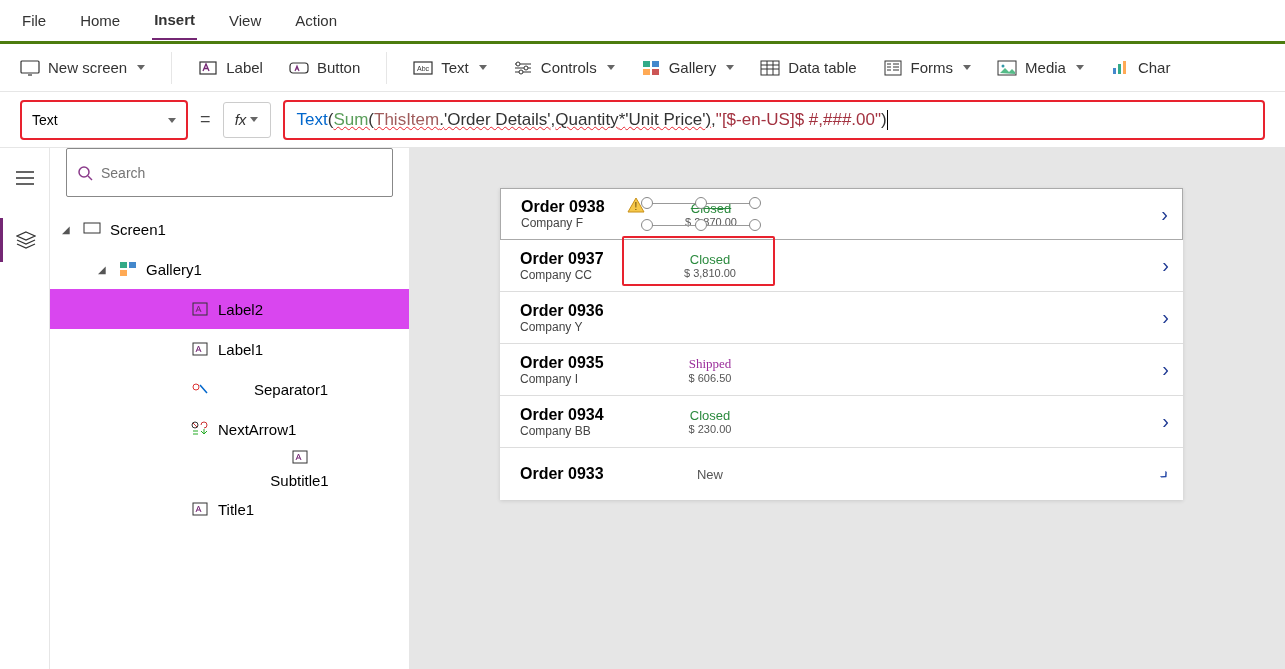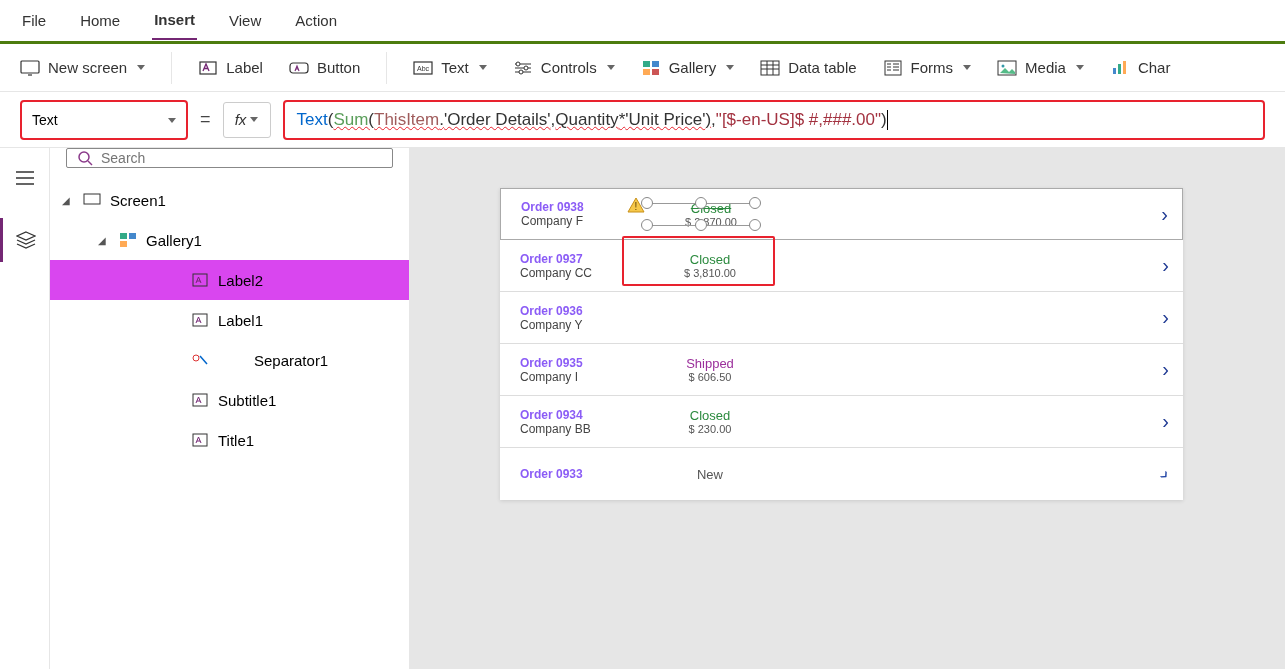--- a/index.html
+++ b/index.html
@@ -37,45 +37,45 @@
 .left-rail { width: 50px; border-right: 1px solid #e6e6e6; display: flex; flex-direction: column; align-items: center; padding-top: 8px; gap: 18px; }
 .rail-btn { width: 100%; height: 44px; display: flex; align-items: center; justify-content: center; }
 .rail-btn.active { border-left: 3px solid #742774; }
 
 
 .tree-panel { width: 360px; border-right: 1px solid #e6e6e6; display: flex; flex-direction: column; }
 .tree-header { display: flex; align-items: center; justify-content: space-between; padding: 16px 20px 12px; }
 .tree-header h2 { font-size: 20px; font-weight: 600; }
 .close-x { font-size: 18px; color: #555; cursor: pointer; }
 .search-wrap { padding: 0 16px 12px; }
-.search-box { width: 100%; height: 20px; border: 1px solid #888; border-radius: 2px; display: flex; align-items: center; padding: 0 10px; gap: 8px; }
+.search-box { width: 100%; height: 49px; border: 1px solid #888; border-radius: 2px; display: flex; align-items: center; padding: 0 10px; gap: 8px; }
 .search-box input { border: none; outline: none; flex: 1; font-size: 14px; }
 .tree-list { flex: 1; overflow: auto; font-size: 15px; }
 .tree-row { display: flex; align-items: center; height: 40px; padding-left: 16px; gap: 8px; cursor: pointer; }
 .tree-row.selected { background: #d946ef; }
 .tree-row .exp { width: 12px; font-size: 10px; color: #555; }
 .indent-1 { padding-left: 20px; }
 .indent-2 { padding-left: 48px; }
 .indent-3 { padding-left: 72px; }
 .tree-icon { width: 20px; height: 16px; display: inline-flex; align-items: center; justify-content: center; }
 
 
 .canvas-area { flex: 1; background: #e6e6e6; padding: 40px 0 0 90px; overflow: hidden; }
 .app-preview { width: 683px; background: #fff; box-shadow: 0 1px 4px rgba(0,0,0,0.12); }
 .order-list { }
 .order-row { display: flex; align-items: center; height: 52px; border-bottom: 1px solid #ddd; padding: 0 14px 0 20px; position: relative; }
 .order-row.first { border: 1px solid #aaa; }
 .order-left { width: 110px; }
-.order-name { font-size: 12px; font-weight: 700; color: #8b5cf6; }
+.order-name { font-size: 16px; font-weight: 700; color: #000000; }
 .order-sub { font-size: 12px; color: #444; }
 .order-mid { flex: 0 0 160px; text-align: center; position: relative; }
 .status { font-size: 13px; }
 .status.closed { color: #2b8a3e; }
 .status.invoiced { color: #4a4ae0; }
-.status.shipped { color: #9b2f9b; }
+.status.shipped { color: #9b2f9b; font-family: Liberation Serif, serif; }
 .status.new { color: #555; }
 .amount { font-size: 11px; color: #555; }
 .arrow-right { margin-left: auto; font-size: 20px; color: #1f3a93; }
 
 
 .sel-box { position: absolute; border: 2px solid #e8222e; border-radius: 2px; pointer-events: none; z-index: 5; }
 .sel-outer { left: 622px; top: 236px; width: 153px; height: 50px; }
 .handle-group { position: absolute; left: 140px; top: 8px; width: 130px; height: 36px; }
 .handle-group .line1 { position: absolute; top: 6px; left: 6px; width: 108px; height: 1px; background: #999; }
 .handle-group .line2 { position: absolute; top: 28px; left: 6px; width: 108px; height: 1px; background: #999; }
@@ -300,20 +300,32 @@
         <span class="tree-icon">
             <svg width="18" height="14" viewBox="0 0 18 14">
               <circle cx="5" cy="5" r="3" fill="none" stroke="#d33"></circle>
               <path d="M9 3 l7 8" stroke="#06c" stroke-width="1.5"></path>
             </svg>
           </span>
         <span>Separator1</span>
       </div>
       <div class="tree-row" style="padding-left:140px;">
         <span class="tree-icon">
+            <svg width="18" height="16" viewBox="0 0 18 16">
+              <circle cx="4" cy="4" r="3" fill="none" stroke="#333"></circle>
+              <path d="M2 2 l4 4" stroke="#c33"></path>
+              <path d="M10 4 a3 3 0 1 1 6 0 a3 3 0 0 1 -3 3" fill="none" stroke="#c33"></path>
+              <path d="M2 10 h5 M2 13 h5" stroke="#2a2"></path>
+              <path d="M10 10 l3 3 l3 -3 M13 8 v5" stroke="#2a2" fill="none"></path>
+            </svg>
+          </span>
+        <span>NextArrow1</span>
+      </div>
+      <div class="tree-row" style="padding-left:140px;flex-direction:column;">
+        <span class="tree-icon">
             <svg width="16" height="14" viewBox="0 0 16 14">
               <rect x="1" y="1" width="14" height="12" fill="none" stroke="#333"></rect>
               <path d="M4 10 l2.5 -6 l2.5 6 M5 8 h3" stroke="#742774" fill="none"></path>
             </svg>
           </span>
         <span>Subtitle1</span>
       </div>
       <div class="tree-row" style="padding-left:140px;">
         <span class="tree-icon">
             <svg width="16" height="14" viewBox="0 0 16 14">

